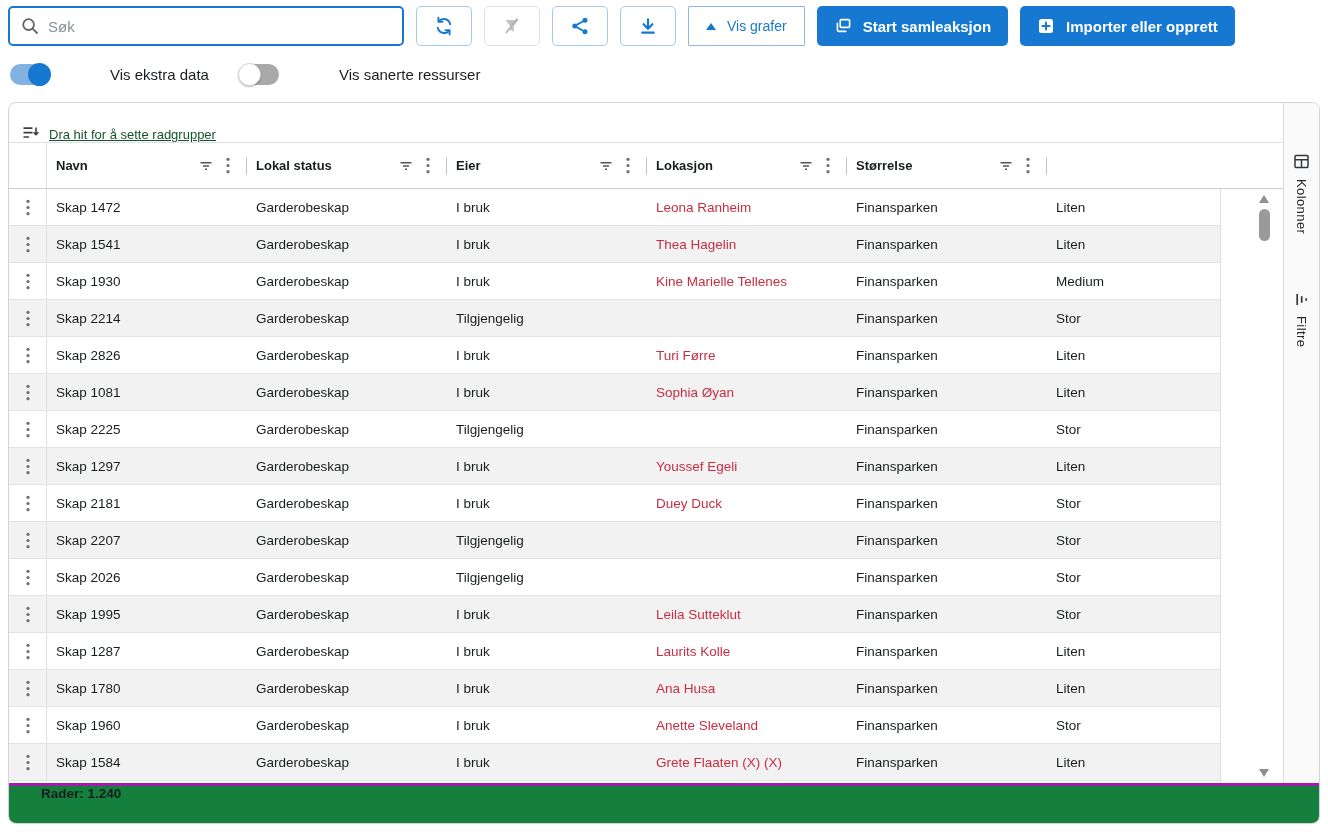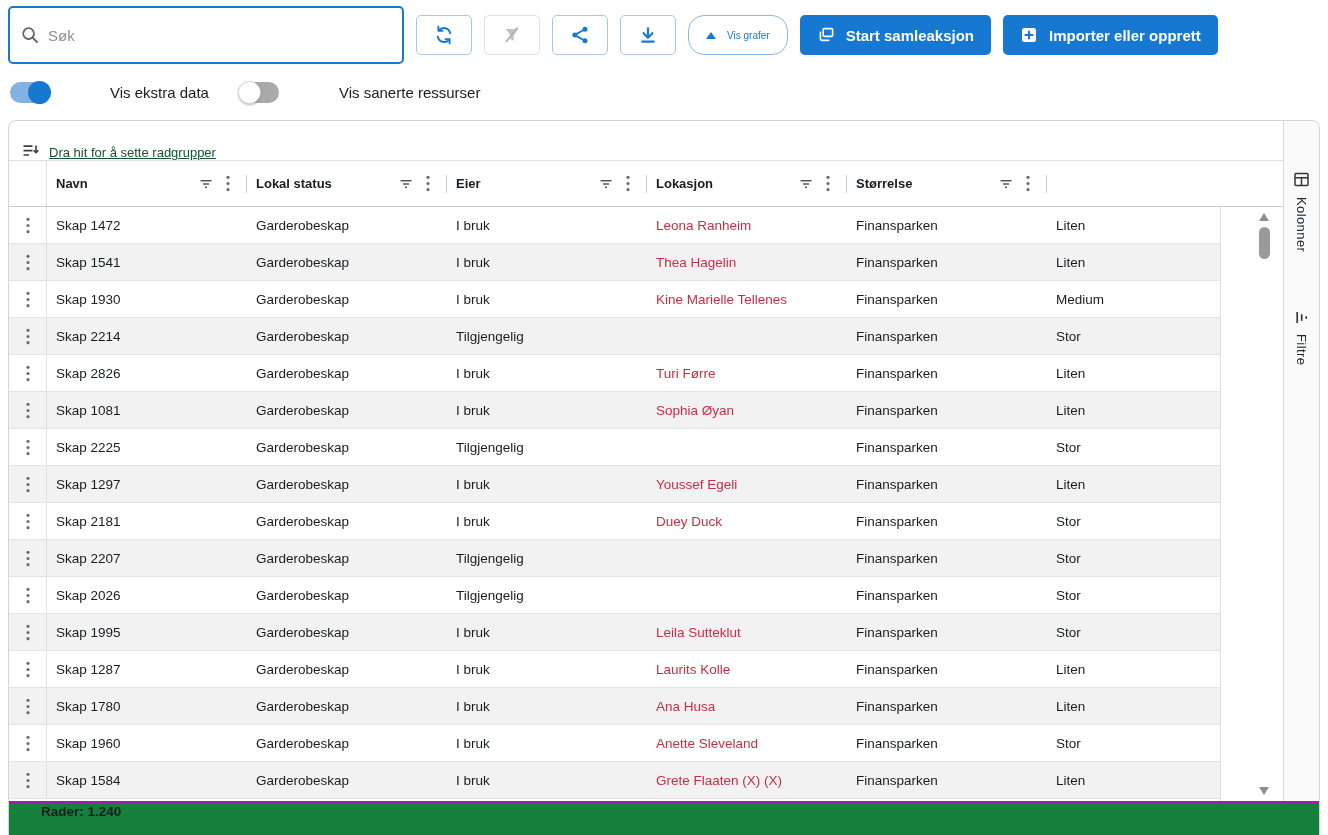--- a/index.html
+++ b/index.html
@@ -2,30 +2,30 @@
 <html style="--accent: #1778d2; --red: #c72e43; --stripe: #f2f2f2;"><head>
 <meta charset="utf-8">
 <style>
   * { box-sizing: border-box; margin: 0; padding: 0; }
   html,body { width:1328px; height:835px; background:#fff; overflow:hidden;
               font-family:"Liberation Sans", sans-serif; color:#181d1f; }
   .app { width:1328px; height:835px; position:relative; background:#fff; }
 
   
   .toolbar { display:flex; align-items:center; gap:12px; padding:6px 8px; }
-  .search-box { width:396px; height:58px; border:2px solid var(--accent); border-radius:5px;
+  .search-box { width:396px; height:40px; border:2px solid var(--accent); border-radius:5px;
                 display:flex; align-items:center; gap:9px; padding:0 11px; background:#fff; }
   .search-box input { border:none; outline:none; flex:1; font-size:15px; color:#333;
                       font-family:"Liberation Sans", sans-serif; background:transparent; }
   .search-box input::placeholder { color:#8a8f94; }
   .icon-btn { width:56px; height:40px; border:1px solid #a5c8ec; border-radius:5px; background:#fff;
               display:flex; align-items:center; justify-content:center; cursor:pointer; }
   .icon-btn.disabled { border-color:#dfe1e4; cursor:default; }
-  .outline-btn { height:40px; padding:0 17px; border:1px solid #8db9e6; border-radius:16px; background:#fff;
-                 color:var(--accent); font-size:10px; display:flex; align-items:center; gap:11px; cursor:pointer;
+  .outline-btn { height:40px; padding:0 17px; border:1px solid #8db9e6; border-radius:1px; background:#fff;
+                 color:var(--accent); font-size:14px; display:flex; align-items:center; gap:11px; cursor:pointer;
                  font-family:"Liberation Sans", sans-serif; }
   .primary-btn { height:40px; padding:0 17px; border:none; border-radius:5px; background:var(--accent);
                  color:#fff; font-size:15px; font-weight:600; display:flex; align-items:center; gap:11px;
                  cursor:pointer; font-family:"Liberation Sans", sans-serif; }
   .caret-up { width:0; height:0; border-left:5px solid transparent; border-right:5px solid transparent;
               border-bottom:7px solid var(--accent); display:inline-block; }
 
   
   .toggles { display:flex; align-items:center; gap:30px; padding:12px 10px 17px; }
   .toggle-item { display:flex; align-items:center; gap:12px; cursor:pointer; }

